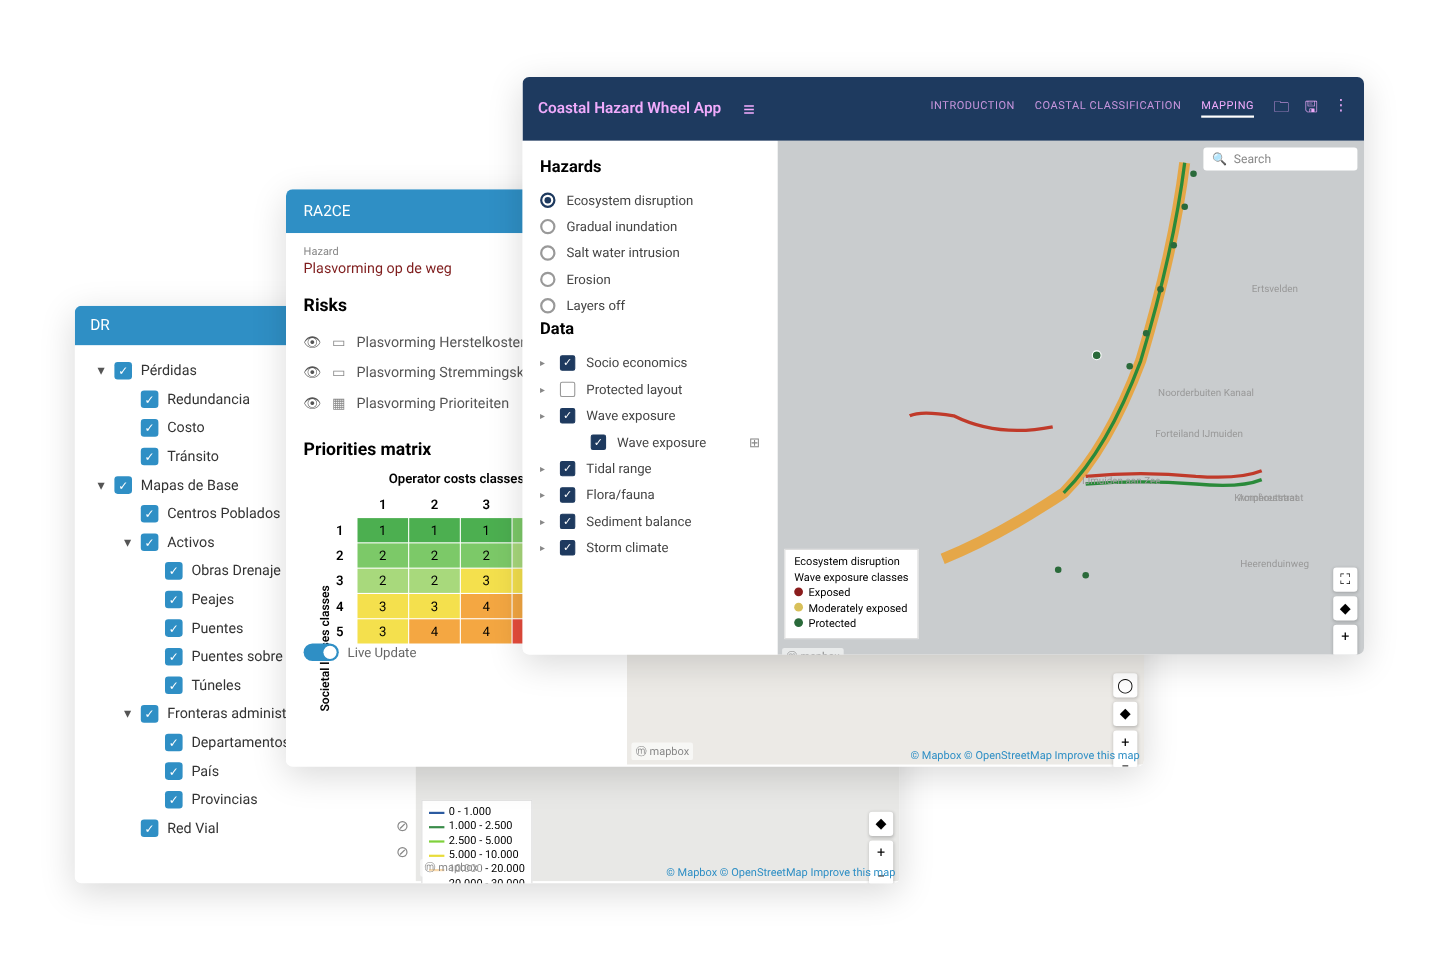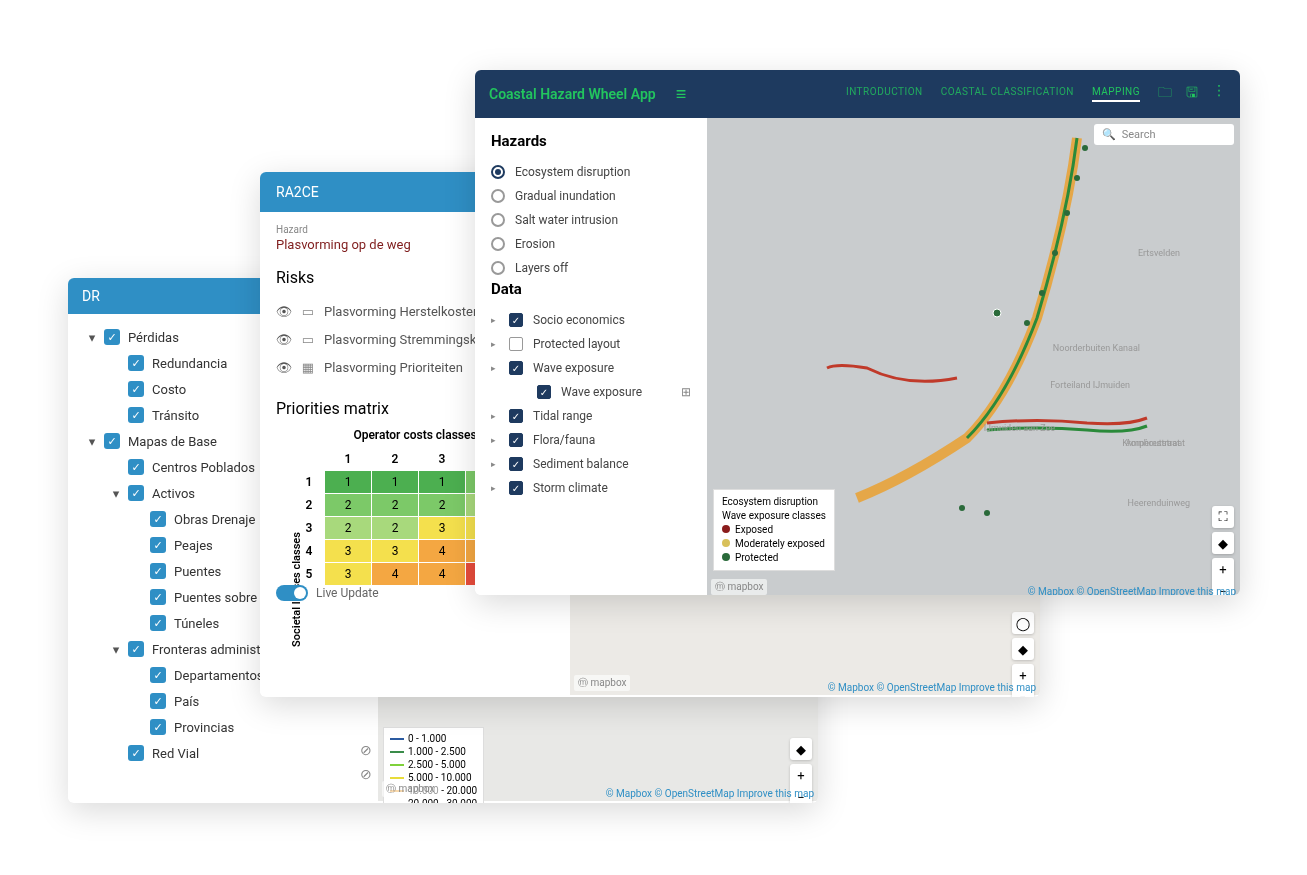--- a/index.html
+++ b/index.html
@@ -26,42 +26,42 @@
 .map-ctrl div{width:22px;height:22px;display:flex;align-items:center;justify-content:center;font-size:13px;cursor:pointer}
 .no-icon{position:absolute;width:16px;height:16px;color:#888;font-size:14px}
 
 
 .w2{left:260px;top:172px;width:780px;height:525px;z-index:2}
 .w2-header{background:#2f8fc5;color:#fff;padding:12px 16px;font-size:14px}
 .w2-body{display:flex;height:calc(100% - 42px)}
 .w2-side{width:310px;padding:12px 16px;background:#fff}
 .small-label{font-size:10px;color:#888}
 .haz-val{font-size:13px;color:#7f1d1d;margin:2px 0 16px}
-.sect-title{font-size:16px;font-weight:400;margin:6px 0 10px}
+.sect-title{font-size:16px;font-weight:700;margin:6px 0 10px}
 .risk-row{display:flex;align-items:center;gap:8px;padding:6px 0;font-size:13px;color:#555}
 .eye{width:16px;height:16px;display:inline-flex;align-items:center;justify-content:center}
 .matrix-header{text-align:center;font-size:12px;font-weight:600;margin:8px 0 4px}
 .matrix{display:grid;grid-template-columns:30px repeat(5,46px);gap:1px;margin-left:18px}
 .mcell{height:22px;display:flex;align-items:center;justify-content:center;font-size:12px}
 .mhead{font-weight:600;background:transparent}
 .mrow{font-weight:600;background:transparent}
 .ylabel{position:absolute;transform:rotate(-90deg);font-size:11px;font-weight:600;left:-50px;top:135px;width:140px;text-align:center}
 .matrix-wrap{position:relative;margin-top:6px}
 .live-upd{display:flex;align-items:center;gap:8px;font-size:12px;color:#666}
 .toggle{width:32px;height:16px;background:#2f8fc5;border-radius:8px;position:relative}
 .toggle::after{content:'';position:absolute;right:2px;top:2px;width:12px;height:12px;background:#fff;border-radius:50%}
 .ra2ce-btn{position:absolute;right:16px;bottom:12px;padding:6px 18px;border:1px solid #ddd;border-radius:3px;font-size:11px;color:#bbb;background:#fafafa}
 .w2-map{flex:1;background:#eceae6;position:relative}
 .legend2{position:absolute;left:10px;top:330px;background:#fff;border:1px solid #ddd;padding:6px 10px;font-size:11px}
 .legend2 .row{display:flex;align-items:center;gap:6px;padding:2px 0}
 .legend2 .ln{width:18px;height:2px}
 
 
 .w1{left:475px;top:70px;width:765px;height:525px;z-index:3}
-.w1-header{background:#1e3a5f;color:#22c55e;display:flex;align-items:center;padding:0 14px;height:48px}
+.w1-header{background:#1e3a5f;color:#f0abfc;display:flex;align-items:center;padding:0 14px;height:58px}
 .w1-title{font-size:14px;font-weight:600;flex:0 0 auto;margin-right:20px}
 .w1-burger{font-size:18px;margin-right:auto;cursor:pointer}
 .w1-nav{display:flex;gap:18px;font-size:10px;letter-spacing:.5px}
 .w1-nav span{cursor:pointer;opacity:.8}
 .w1-nav span.active{opacity:1;border-bottom:2px solid #fff;padding-bottom:3px}
 .w1-icons{display:flex;gap:14px;margin-left:18px;font-size:14px}
 .w1-body{display:flex;height:calc(100% - 44px)}
 .w1-side{width:232px;padding:14px 16px;background:#fff;overflow:hidden}
 .w1-side h3{font-size:15px;font-weight:700;margin-bottom:10px}
 .radio-row,.check-row{display:flex;align-items:center;gap:10px;padding:5px 0;font-size:12px;color:#444;cursor:pointer}

